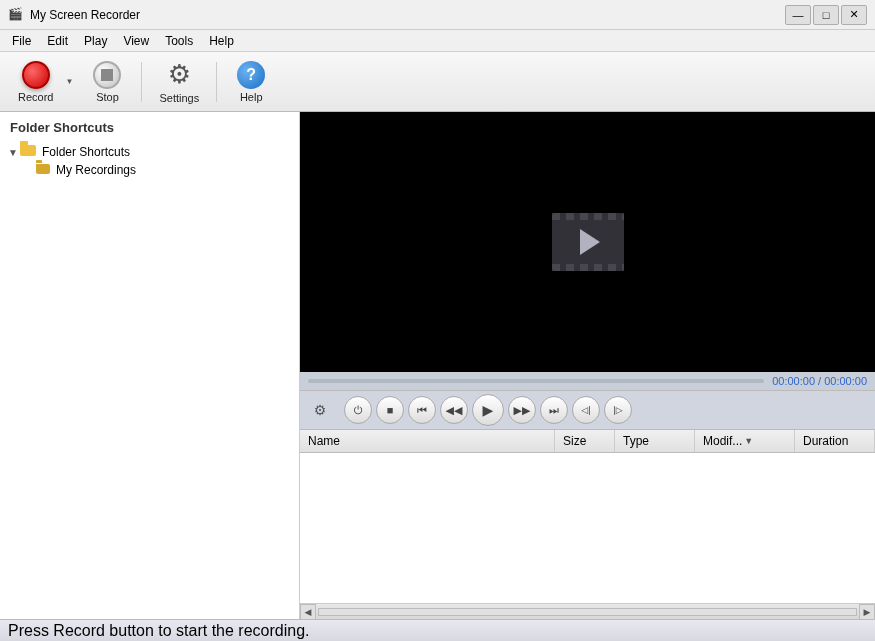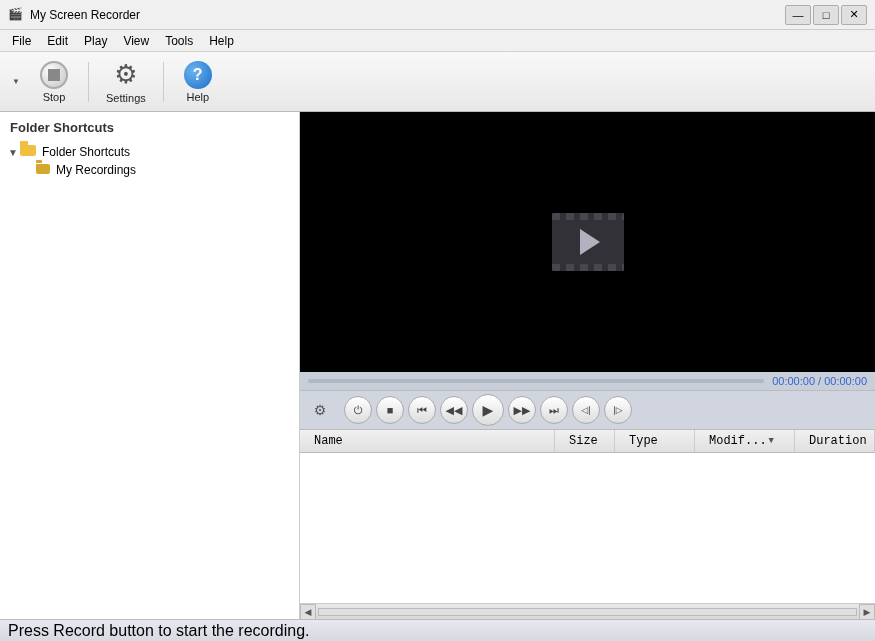--- a/index.html
+++ b/index.html
@@ -211,26 +211,26 @@
       background: #fff;
       overflow: auto;
     }
     .file-list-header {
       display: flex;
       background: linear-gradient(to bottom, #f0f0f0, #e0e0e0);
       border-bottom: 1px solid #bbb;
       position: sticky; top: 0;
     }
     .file-col-header {
-      padding: 4px 14px;
+      padding: 4px 8px;
       font-size: 12px;
       color: #000;
       border-right: 1px solid #ccc;
       cursor: pointer;
-      display: flex; align-items: center; gap: 4px; font-family: Liberation Mono, monospace;
+      display: flex; align-items: center; gap: 4px;
     }
     .col-name { flex: 1; min-width: 200px; }
     .col-size { width: 60px; text-align: right; }
     .col-type { width: 80px; }
     .col-modified { width: 100px; display: flex; align-items: center; gap: 2px; }
     .col-duration { width: 80px; }
     .sort-icon { font-size: 9px; color: #555; }
     .file-list-body { min-height: 100px; }
 
     
@@ -277,20 +277,26 @@
   <div class="menu-item">Edit</div>
   <div class="menu-item">Play</div>
   <div class="menu-item">View</div>
   <div class="menu-item">Tools</div>
   <div class="menu-item">Help</div>
 </div>
 
 <div class="toolbar">
 
   <div class="toolbar-btn record-btn-group" style="flex-direction:row;padding:0;gap:0;min-width:auto;">
+    <div class="toolbar-btn" style="min-width:44px;">
+      <div style="display:flex;align-items:center;justify-content:center;">
+        <div class="record-circle"></div>
+      </div>
+      <span class="toolbar-btn-label">Record</span>
+    </div>
     <div class="record-dropdown">
       <span style="font-size:8px;color:#555;">▼</span>
     </div>
   </div>
 
   <div class="toolbar-btn">
     <div class="stop-icon">
       <div class="stop-square"></div>
     </div>
     <span class="toolbar-btn-label">Stop</span>

